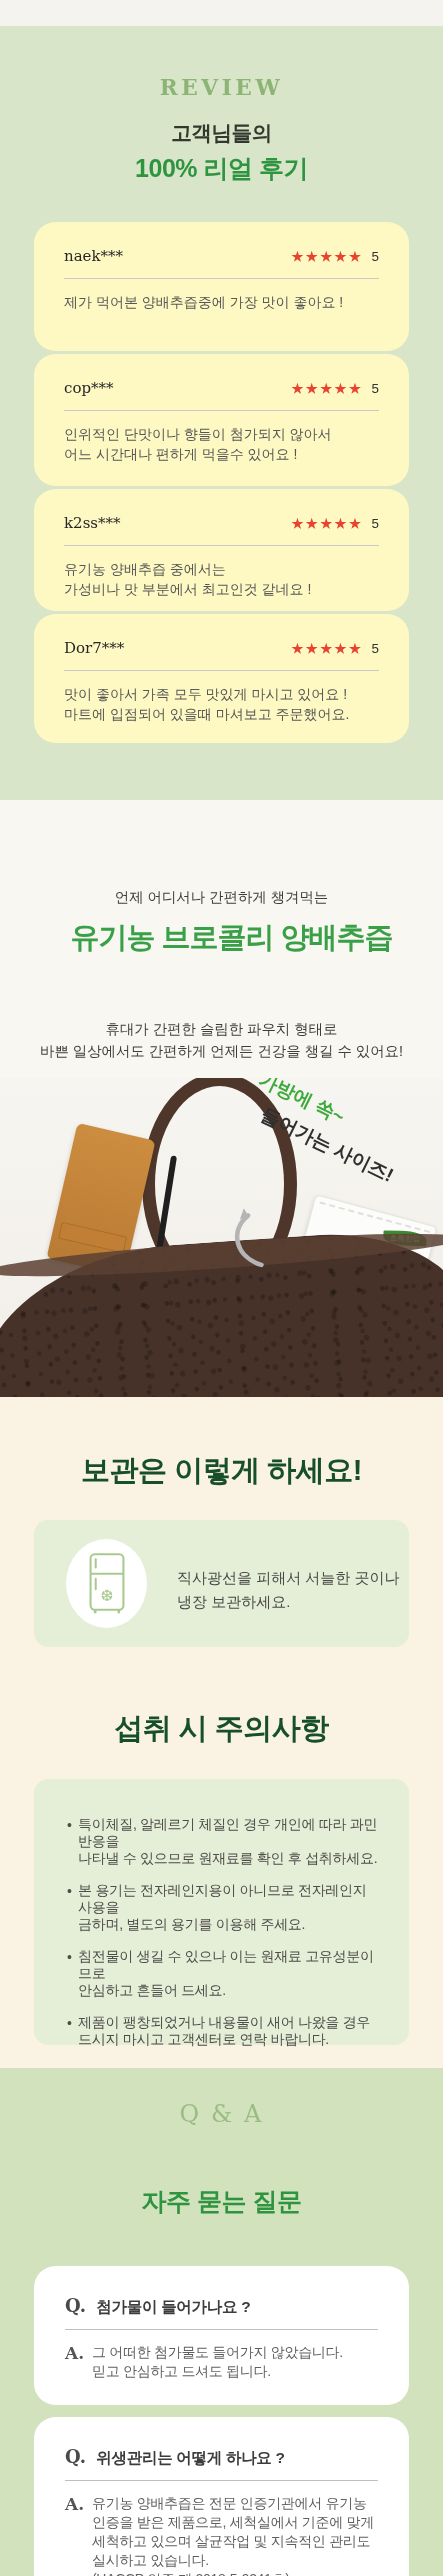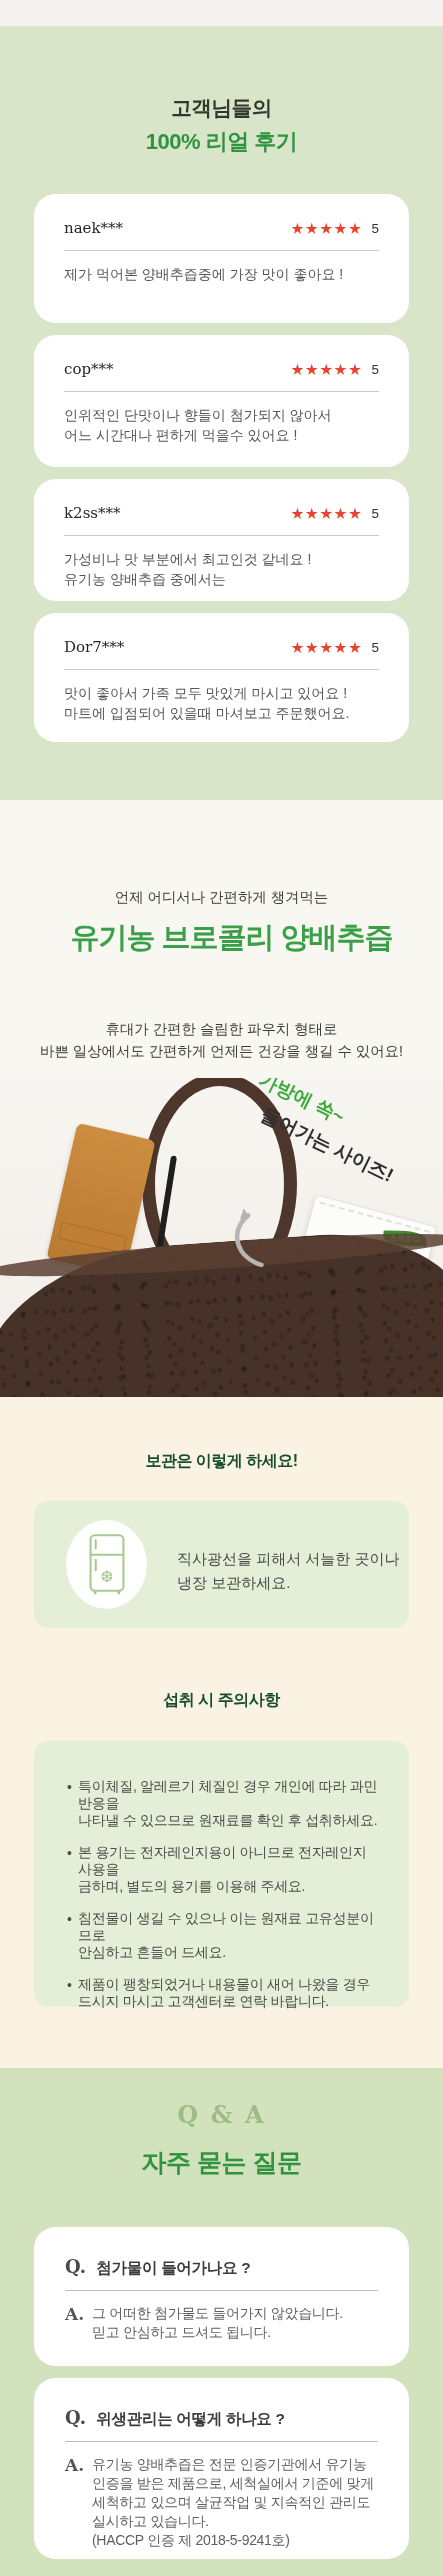--- a/index.html
+++ b/index.html
@@ -9,25 +9,25 @@
 
   
   .top-strip { height:26px; background:#f4f3f0; }
 
   
   .sec-review { height:774px; background:#d8e5c9; padding-top:49px; }
   .eyebrow { font-family:"DejaVu Serif", serif; font-weight:bold; text-align:center;
              font-size:21.6px; letter-spacing:3.6px; color:#8cb475; }
   .rev-title1 { text-align:center; font-size:20.6px; font-weight:bold; color:#33382e;
                 margin-top:18.5px; letter-spacing:-0.5px; }
-  .rev-title2 { text-align:center; font-size:22px; font-weight:bold; color:#2f9440;
+  .rev-title2 { text-align:center; font-size:25px; font-weight:bold; color:#2f9440;
                 margin-top:5.2px; letter-spacing:-0.5px; }
   .cards { width:375px; margin:37px auto 0; }
-  .review-card { background:#ffffff; border-radius:21.6px; padding:19.6px 30px 0;
-                 margin-bottom:12px; }
+  .review-card { background:#fef9c3; border-radius:21.6px; padding:19.6px 30px 0;
+                 margin-bottom:3px; }
   .rc1 { min-height:129px; } .rc2 { min-height:132px; } .rc3 { min-height:122px; } .rc4 { min-height:129px; }
   .review-head { display:flex; justify-content:space-between; align-items:baseline; margin-top:6.2px; }
   .reviewer { font-family:"DejaVu Serif", serif; font-size:15px; color:#262626; }
   .rating { font-size:13.4px; }
   .stars { color:#e8432d; letter-spacing:1px; }
   .score { color:#333; margin-left:5.2px; }
   .review-divider { border-top:0.5px solid #c9c9c9; margin-top:11.3px; }
   .review-line { font-size:14px; color:#565656; line-height:20px; }
   .review-body { margin-top:13.4px; }
 
@@ -93,39 +93,39 @@
   .bag-pouch .lbl-main { font-size:17.5px; }
   .bag-pouch .lbl-sub { font-size:7.7px; }
   .bag-pouch .lbl-prefix { font-size:10.3px; }
   .bag-pouch .pouch-band { height:25px; }
   .bag-pouch .haccp-badge { width:23px; height:23px; right:7.2px; top:33px; }
   .bag-pouch .stamp { width:62px; height:62px; left:9.3px; top:61px; }
   .bp-label-row { display:flex; align-items:center; justify-content:center; gap:4.1px; margin-top:2.1px; }
 
   
   .sec-cream { height:671px; background:#faf3e3; padding-top:54px; }
-  .cream-title { text-align:center; font-size:16px; font-weight:bold; color:#174f2b; letter-spacing:-0.5px; }
+  .cream-title { text-align:center; font-size:29px; font-weight:bold; color:#174f2b; letter-spacing:-0.5px; }
   .storage-card { width:375px; height:127px; background:#e5eed6; border-radius:14.4px;
                   margin:29px auto 0; display:flex; align-items:center; padding:0 0 0 32px; }
   .fridge-circle { width:81px; height:89px; background:#fff; border-radius:50%;
                    display:flex; align-items:center; justify-content:center; flex:0 0 auto; }
   .storage-text { font-size:15px; color:#4a4a48; line-height:24px; margin-left:30px;margin-top:12px; }
   .caution-title { margin-top:62px; }
   .caution-card { width:375px; height:266px; background:#e5eed6; border-radius:14.4px;
                   margin:30px auto 0; padding:37px 29px 0 33px; }
   .bullet-group { display:flex; margin-bottom:15px; }
   .bullet-dot { color:#4c4c4a; font-size:14px; line-height:19.6px; margin-right:6.2px; }
   .bullet-lines { font-size:14px; color:#4c4c4a; line-height:17px; letter-spacing:-0.3px; }
 
   
   .sec-qna { height:1089px; background:#d1e2bd; padding-top:32px; }
-  .qna-eyebrow { font-family:"DejaVu Serif", serif; font-weight:bold; text-align:center;
+  .qna-eyebrow { font-family:"DejaVu Serif", serif; font-weight:normal; text-align:center;
                  font-size:24px; letter-spacing:2.1px; color:#9bbd83; }
   .qna-title { text-align:center; font-size:25px; font-weight:bold; color:#2f9440;
-               margin-top:17px; letter-spacing:-0.5px; }
+               margin-top:57px; letter-spacing:-0.5px; }
   .qa-cards { width:375px; margin:48px auto 0; }
   .qa-card { background:#fff; border-radius:21.6px; padding:29px 31px 0; margin-bottom:12px; }
   .qc1 { min-height:139px; } .qc2 { min-height:181px; }
   .qa-q { display:flex; align-items:baseline; }
   .q-marker { font-family:"DejaVu Serif", serif; font-size:18px; font-weight:bold; color:#4a4a4a;
               margin-right:10.3px; }
   .q-text { font-size:15.5px; font-weight:bold; color:#3c3c3c; letter-spacing:-0.3px; }
   .qa-divider { border-top:0.5px solid #bfbfbf; margin-top:11.3px; }
   .qa-a { display:flex; margin-top:12.4px; }
   .a-marker { font-family:"DejaVu Serif", serif; font-size:17px; font-weight:bold; color:#555;
@@ -133,20 +133,21 @@
   .a-lines { font-size:14px; color:#5f5f5f; line-height:19px; letter-spacing:-0.3px; }
 </style>
 </head>
 <body>
 
 <div class="page">
 
   <div class="top-strip"></div>
 
   <section class="sec-review">
+    <div class="eyebrow">REVIEW</div>
     <h2 class="rev-title1">고객님들의</h2>
     <h2 class="rev-title2">100% 리얼 후기</h2>
 
     <div class="cards">
 
       <article class="review-card rc1">
         <div class="review-head">
           <span class="reviewer">naek***</span>
           <span class="rating">
             <span class="stars">★★★★★</span>
@@ -177,22 +178,22 @@
       <article class="review-card rc3">
         <div class="review-head">
           <span class="reviewer">k2ss***</span>
           <span class="rating">
             <span class="stars">★★★★★</span>
             <span class="score">5</span>
           </span>
         </div>
         <div class="review-divider"></div>
         <div class="review-body">
+          <p class="review-line">유기농 양배추즙 중에서는</p>
           <p class="review-line">가성비나 맛 부분에서 최고인것 같네요 !</p>
-          <p class="review-line">유기농 양배추즙 중에서는</p>
         </div>
       </article>
 
       <article class="review-card rc4">
         <div class="review-head">
           <span class="reviewer">Dor7***</span>
           <span class="rating">
             <span class="stars">★★★★★</span>
             <span class="score">5</span>
           </span>

